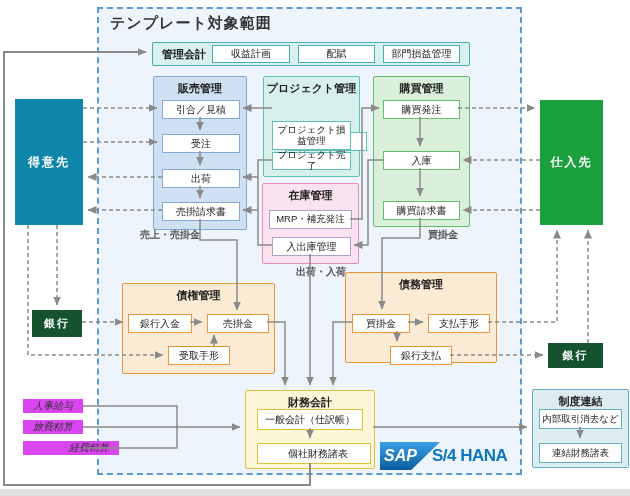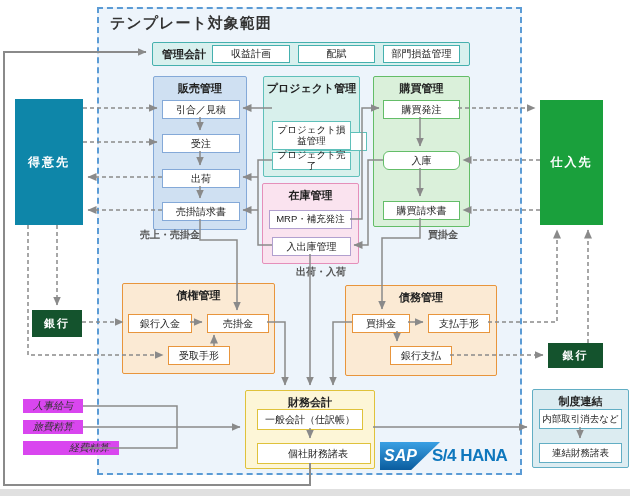--- a/index.html
+++ b/index.html
@@ -76,39 +76,39 @@
     <div class="grp-title">プロジェクト管理</div>
   </div>
   <div class="bx c-proj" style="left:288px;top:100px;width:77px;height:17px;margin-top:32px;">計画入力</div>
   <div class="bx c-proj" style="left:272px;top:121px;width:77px;height:27px;font-size:9.5px;">プロジェクト損益管理</div>
   <div class="bx c-proj" style="left:272px;top:152px;width:77px;height:16px;font-size:9.5px;">プロジェクト完了</div>
 
   <div class="grp g-pur" style="left:373px;top:76px;width:95px;height:149px;">
     <div class="grp-title">購買管理</div>
   </div>
   <div class="bx c-pur" style="left:383px;top:100px;width:75px;height:17px;">購買発注</div>
-  <div class="bx c-pur" style="left:383px;top:151px;width:75px;height:17px;border-radius:6px;">入庫</div>
+  <div class="bx c-pur" style="left:383px;top:151px;width:75px;height:17px;">入庫</div>
   <div class="bx c-pur" style="left:383px;top:201px;width:75px;height:17px;">購買請求書</div>
   <div class="flowlabel" style="left:428px;top:228px;">買掛金</div>
 
   <div class="grp g-inv" style="left:262px;top:183px;width:95px;height:79px;">
     <div class="grp-title">在庫管理</div>
   </div>
   <div class="bx c-inv" style="left:269px;top:210px;width:81px;height:17px;font-size:9.5px;">MRP・補充発注</div>
   <div class="bx c-inv" style="left:272px;top:237px;width:77px;height:17px;">入出庫管理</div>
   <div class="flowlabel" style="left:296px;top:265px;">出荷・入荷</div>
 
   <div class="grp g-ar" style="left:122px;top:283px;width:151px;height:89px;">
     <div class="grp-title">債権管理</div>
   </div>
   <div class="bx c-ar" style="left:128px;top:314px;width:62px;height:17px;">銀行入金</div>
   <div class="bx c-ar" style="left:207px;top:314px;width:60px;height:17px;">売掛金</div>
   <div class="bx c-ar" style="left:168px;top:346px;width:60px;height:17px;">受取手形</div>
 
-  <div class="grp g-ar" style="left:345px;top:285px;width:150px;height:89px;">
+  <div class="grp g-ar" style="left:345px;top:272px;width:150px;height:89px;">
     <div class="grp-title">債務管理</div>
   </div>
   <div class="bx c-ar" style="left:352px;top:314px;width:56px;height:17px;">買掛金</div>
   <div class="bx c-ar" style="left:428px;top:314px;width:60px;height:17px;">支払手形</div>
   <div class="bx c-ar" style="left:390px;top:346px;width:60px;height:17px;">銀行支払</div>
 
   <div class="grp g-fin" style="left:245px;top:390px;width:128px;height:77px;">
     <div class="grp-title">財務会計</div>
   </div>
   <div class="bx c-fin" style="left:257px;top:409px;width:104px;height:19px;">一般会計（仕訳帳）</div>

